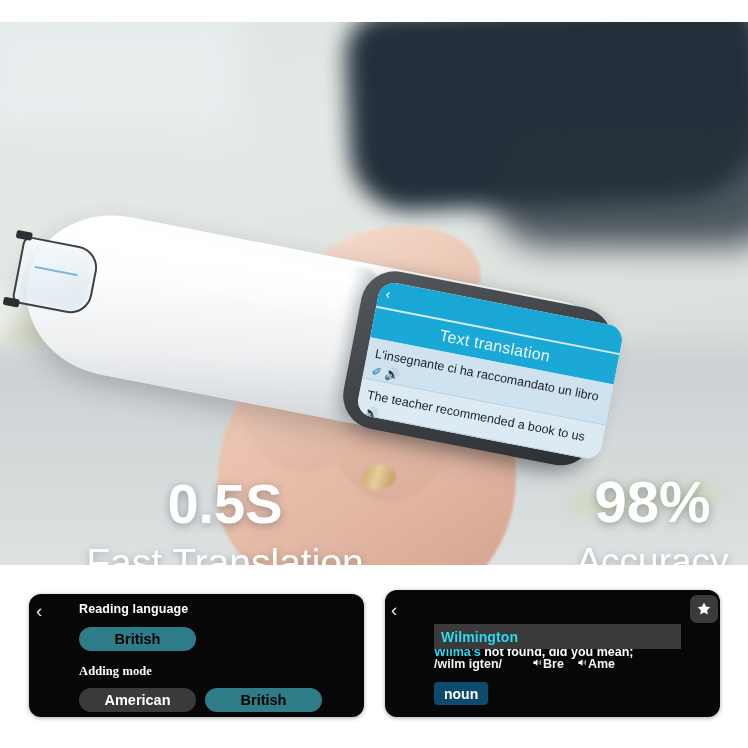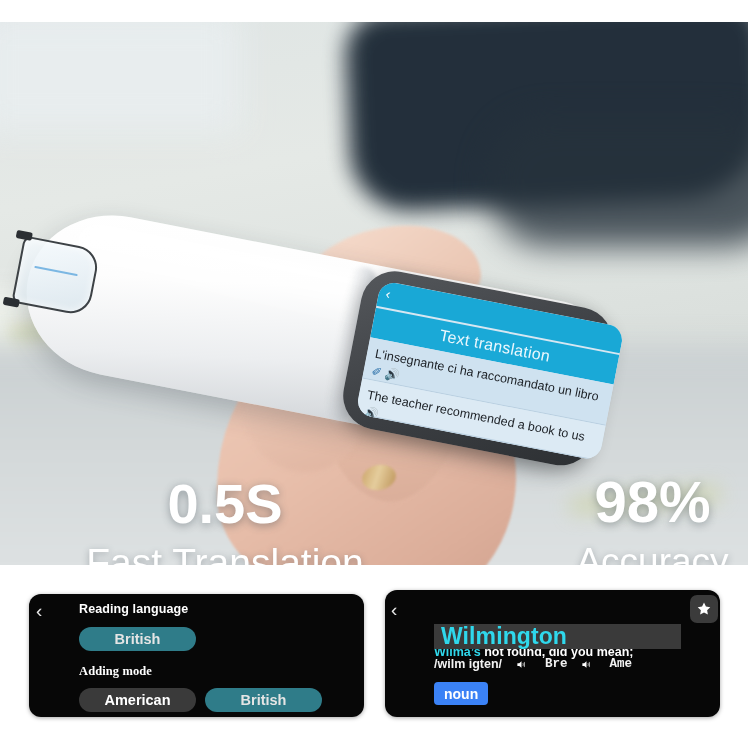--- a/index.html
+++ b/index.html
@@ -190,21 +190,21 @@
   .sec-label{
     position:absolute;color:#ffffff;font-size:12.5px;font-weight:700;
     letter-spacing:.1px;
   }
   .pill{
     position:absolute;height:24px;border-radius:13px;
     display:flex;align-items:center;justify-content:center;
     font-size:14.5px;font-weight:700;box-sizing:border-box;
   }
   .pill.off{background:#3a3a3a;color:#ffffff;}
-  .pill.on{background:#2f7c89;color:#e5e5e5;}
+  .pill.on{background:#2f7c89;color:#000000;}
 
   
   #sp-chev{left:36px;top:601px;}
   #lbl-reading{left:79px;top:602px;}
   #pill-british{left:79px;top:627px;width:117px;}
   #pill-american{left:205px;top:627px;width:117px;}
   #lbl-adding{left:79px;top:664px;font-family:Liberation Serif, serif;}
   #pill-replace{left:79px;top:688px;width:117px;}
   #pill-append{left:205px;top:688px;width:117px;}
 
@@ -219,33 +219,33 @@
     position:absolute;left:690px;top:595px;width:28px;height:28px;
     background:#3b3b3b;border-radius:7px;
     display:flex;align-items:center;justify-content:center;
   }
   #star-btn svg{width:16px;height:16px;}
   #word-box{
     position:absolute;left:434px;top:624px;width:247px;height:25px;
     background:#3a3a3a;display:flex;align-items:center;
     padding-left:7px;box-sizing:border-box;
   }
-  #word-box span{color:#2fd8ec;font-size:23px;font-weight:700;letter-spacing:.1px;}
+  #word-box span{color:#2fd8ec;font-size:14px;font-weight:700;letter-spacing:.1px;}
   #phonetic-row{
     position:absolute;left:434px;top:655px;height:18px;
     display:flex;align-items:center;gap:0;color:#f2f2f2;font-size:12.5px;font-weight:700;
   }
-  #phonetic-row .ipa{margin-right:14px;}
+  #phonetic-row .ipa{margin-right:30px;}
   #phonetic-row .spk{
-    display:inline-flex;align-items:center;gap:18px;margin-right:13px;font-family:Liberation Mono, monospace;
+    display:inline-flex;gap:0;margin-right:13px;
   }
   .spk svg{width:11px;height:11px;display:block;}
   #pos-badge{
     position:absolute;left:434px;top:682px;height:23px;padding:0 10px;
-    background:#3b82f6;border-radius:4px;color:#ffffff;
+    background:#0c4a6e;border-radius:4px;color:#ffffff;
     font-size:14px;font-weight:700;
     display:flex;align-items:center;justify-content:center;
   }
 </style>
 </head>
 <body>
 
 <div id="root">
 
   <div class="hero">

